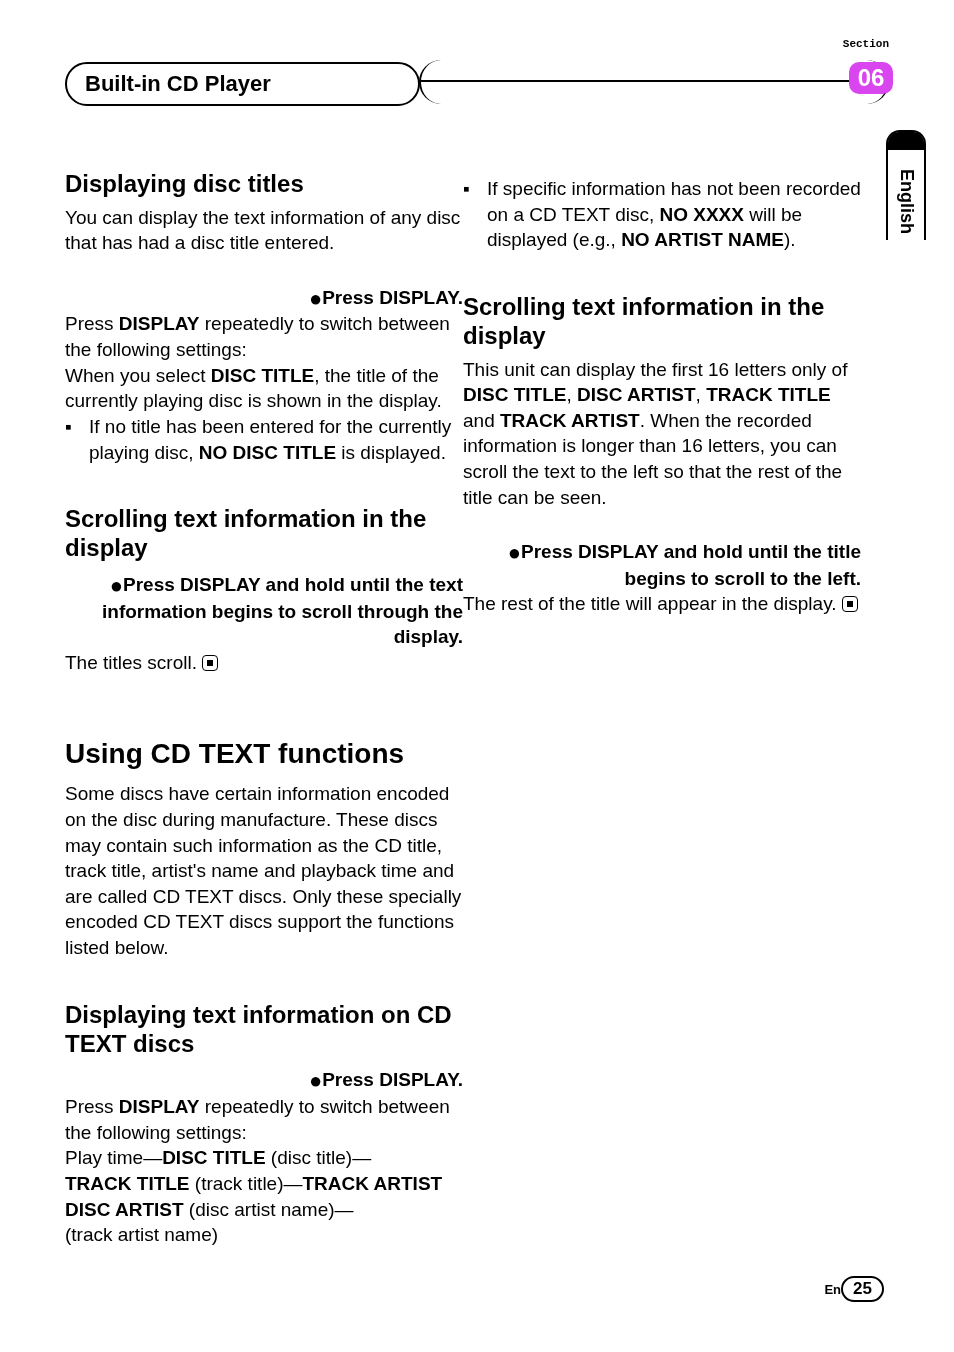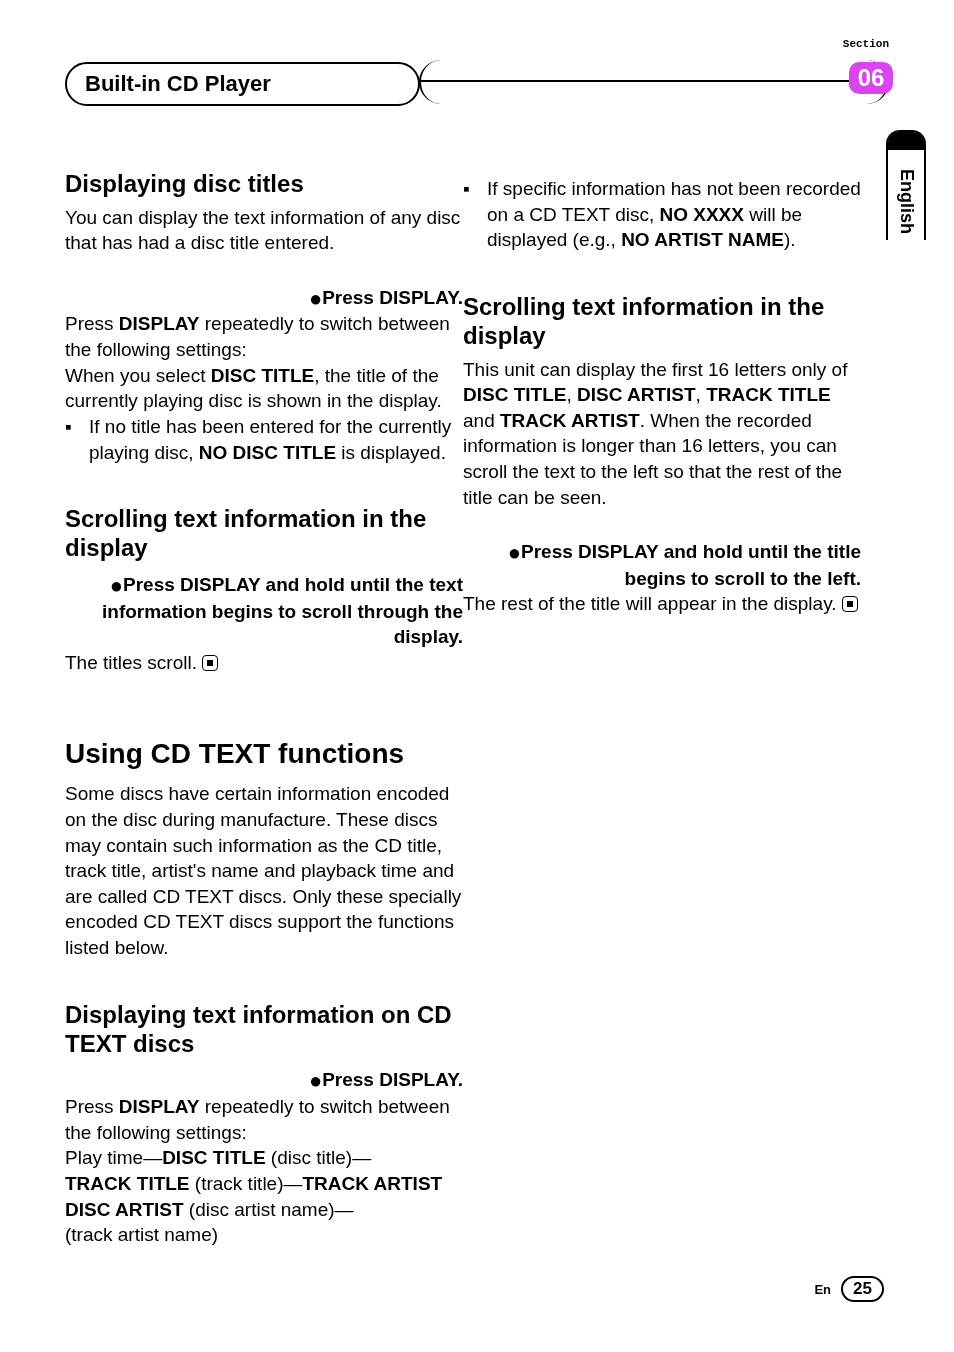--- a/index.html
+++ b/index.html
@@ -140,21 +140,21 @@
     position: relative;
   }
   .endmark::after {
     content: "";
     position: absolute; top: 4px; left: 4px; width: 6px; height: 6px;
     background: #000;
   }
 
   .footer {
     position: absolute; bottom: 50px; right: 70px;
-    display: flex; align-items: center; gap: 10px;
+    display: flex; align-items: center; gap: 0;
   }
   .footer .lang { font-size: 13px; font-weight: 700; }
   .footer .pg {
     border: 2px solid #000; border-radius: 14px;
     font-family: "Arial Black", Arial, sans-serif; font-weight:900;
     font-size: 17px; padding: 1px 10px;
   }
 </style>
 </head>
 <body>

